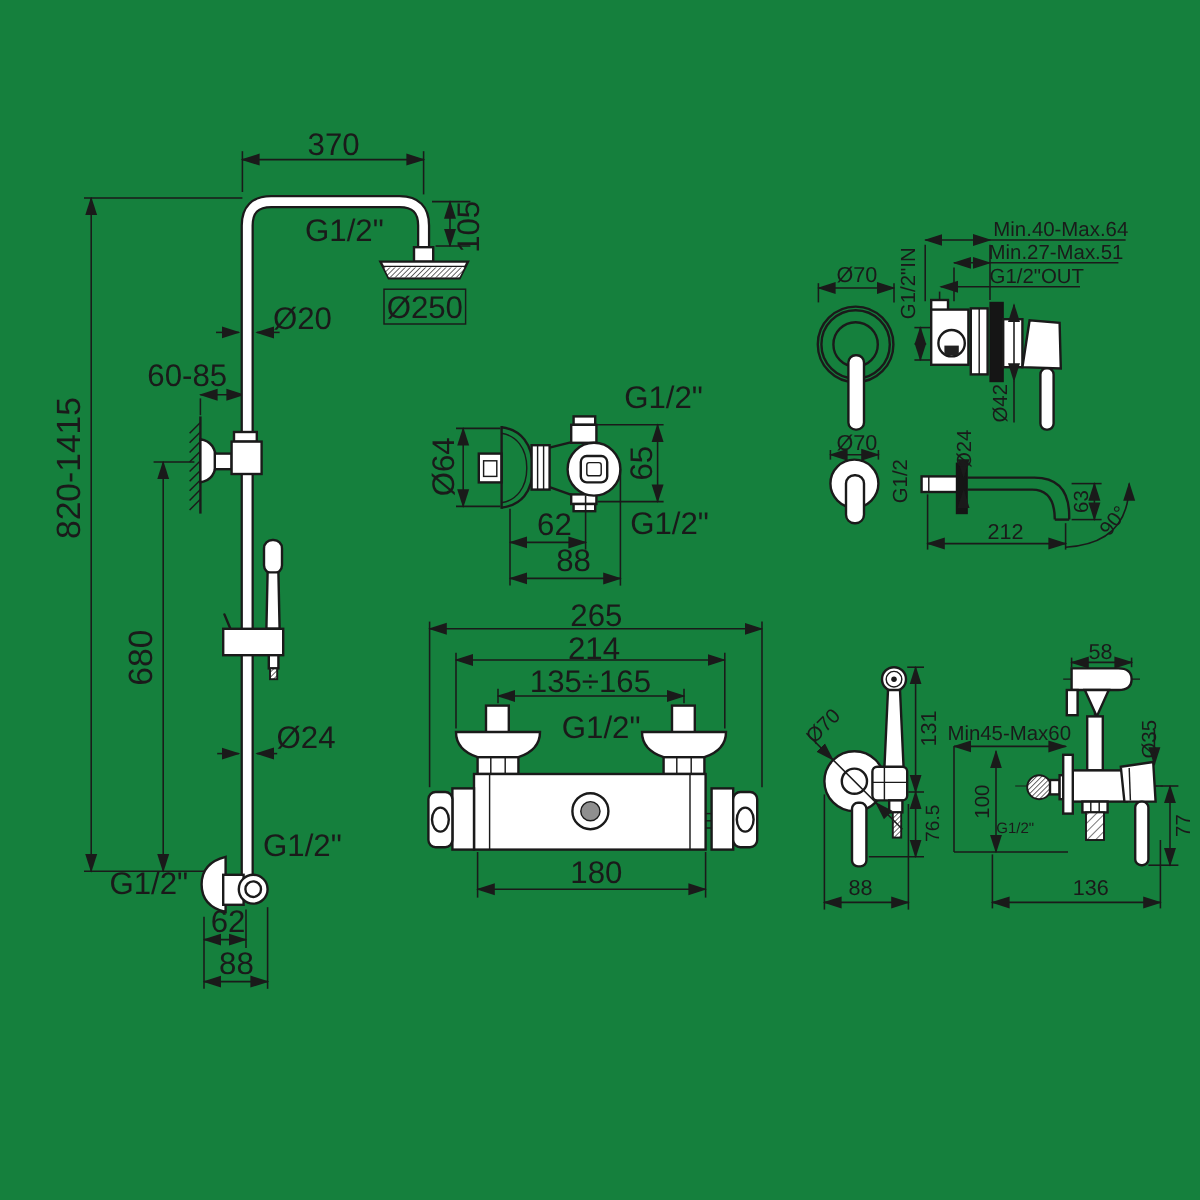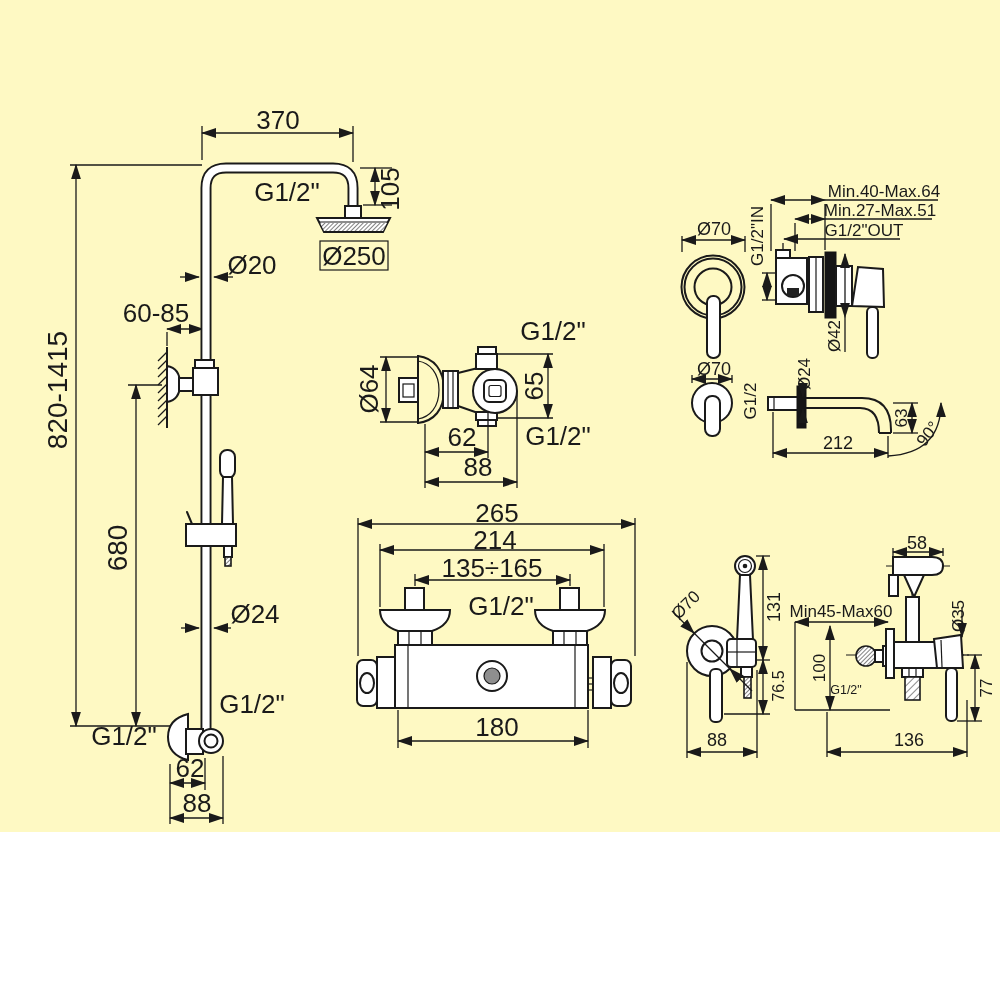--- a/index.html
+++ b/index.html
@@ -1,16 +1,16 @@
 <!DOCTYPE html>
 <html><head>
 <meta charset="utf-8">
 <style>
   html,body{margin:0;padding:0;background:#fff;}
-  #stage{width:1000px;height:832px;background:#fef9c3;position:relative;overflow:hidden;}
+  #stage{width:1000px;height:1000px;background:#15803d;position:relative;overflow:hidden;}
   svg{display:block;}
   text{font-family:"Liberation Sans","DejaVu Sans",sans-serif;fill:#1a1a1a;}
   .t26{font-size:26px;}
   .t28{font-size:28px;}
   .t18{font-size:18px;}
   .t17{font-size:17px;}
   .t16{font-size:16px;}
   .t12{font-size:12.5px;}
   .mid{text-anchor:middle;dominant-baseline:central;}
   .o{fill:none;stroke:#1a1a1a;stroke-width:2;}

